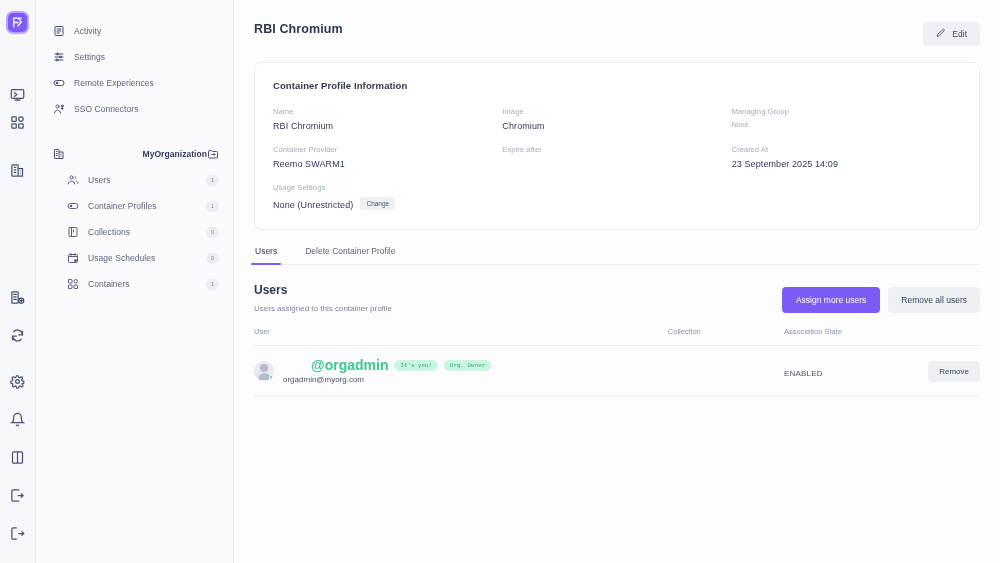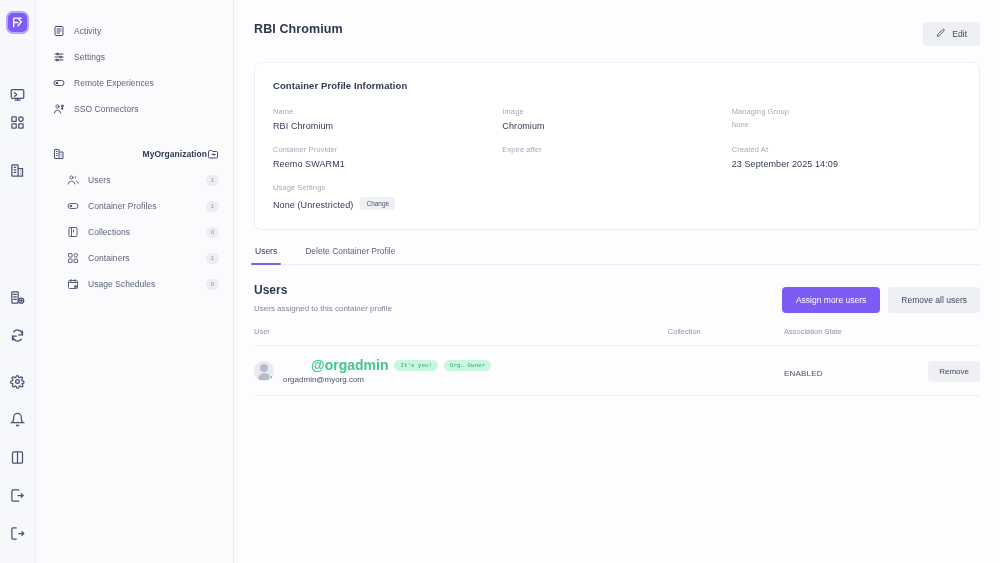--- a/index.html
+++ b/index.html
@@ -360,41 +360,41 @@
           <rect x="4" y="3" width="16" height="18" rx="2"></rect>
             <path d="M9 3v18M13 8v4"></path>
         </svg>
       </span>
       <span class="nav-label">Collections</span>
       <span class="count-badge">0</span>
     </div>
 
     <div class="nav-item sub">
       <span class="nav-ico">
+        <svg viewBox="0 0 24 24" fill="none" stroke="currentColor" stroke-width="2" stroke-linecap="round">
+          <rect x="3" y="5" width="18" height="16" rx="2"></rect>
+            <path d="M3 9h18M8 3v4M16 3v4"></path>
+          <circle cx="17" cy="17" r="3" fill="currentColor" stroke="none"></circle>
+        </svg>
+      </span>
+      <span class="nav-label">Usage Schedules</span>
+      <span class="count-badge">0</span>
+    </div>
+
+    <div class="nav-item sub">
+      <span class="nav-ico">
         <svg viewBox="0 0 24 24" fill="none" stroke="currentColor" stroke-width="2">
           <rect x="3" y="3" width="7" height="7" rx="1"></rect>
             <rect x="14" y="3" width="7" height="7" rx="3.5"></rect>
           <rect x="3" y="14" width="7" height="7" rx="1"></rect>
             <rect x="14" y="14" width="7" height="7" rx="1"></rect>
         </svg>
       </span>
       <span class="nav-label">Containers</span>
       <span class="count-badge">1</span>
-    </div>
-
-    <div class="nav-item sub">
-      <span class="nav-ico">
-        <svg viewBox="0 0 24 24" fill="none" stroke="currentColor" stroke-width="2" stroke-linecap="round">
-          <rect x="3" y="5" width="18" height="16" rx="2"></rect>
-            <path d="M3 9h18M8 3v4M16 3v4"></path>
-          <circle cx="17" cy="17" r="3" fill="currentColor" stroke="none"></circle>
-        </svg>
-      </span>
-      <span class="nav-label">Usage Schedules</span>
-      <span class="count-badge">0</span>
     </div>
   </div>
 
   <div class="main">
 
     <div class="page-head">
       <div class="page-title">RBI Chromium</div>
       <button class="edit-btn">
         <span>
           <svg viewBox="0 0 24 24" fill="none" stroke="currentColor" stroke-width="2" stroke-linecap="round">

